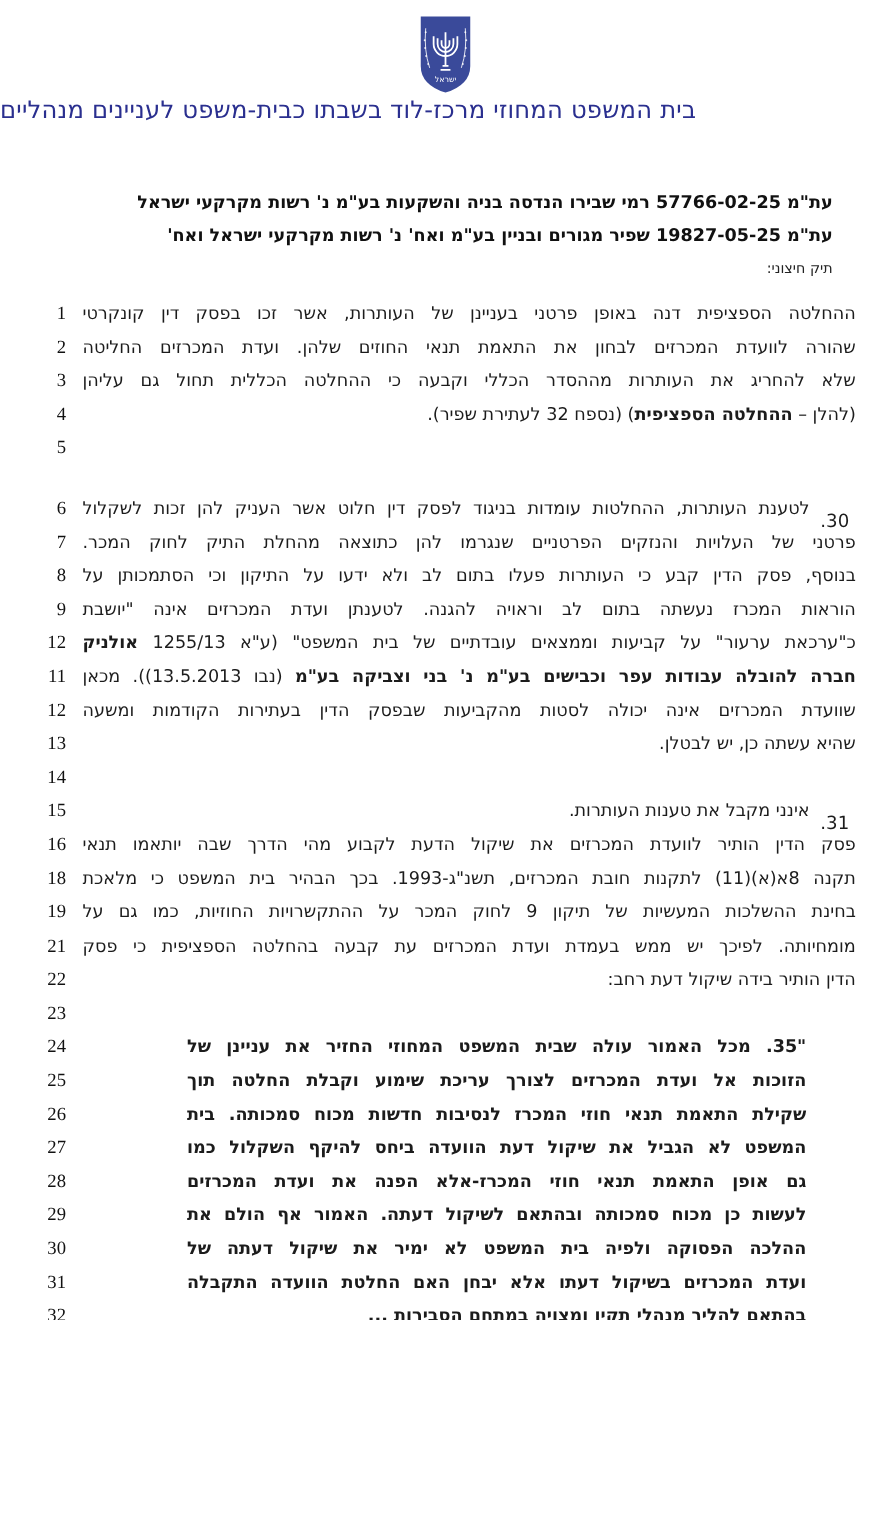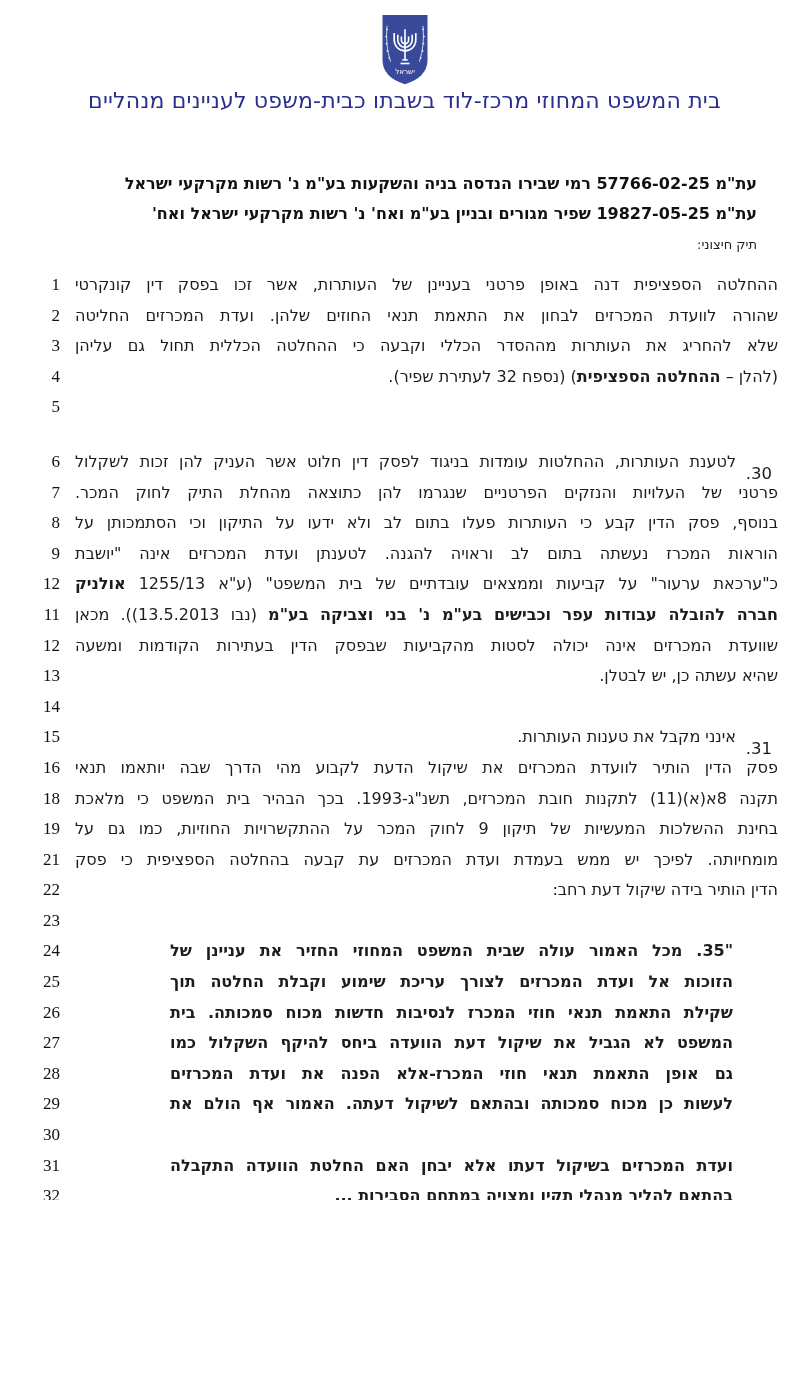--- a/index.html
+++ b/index.html
@@ -5,21 +5,21 @@
   html,body { margin:0; padding:0; background:#ffffff; }
   .page {
     position:relative; width:809px; height:1200px; background:#ffffff;
     font-family:"DejaVu Sans", sans-serif; color:#1c1c1c; overflow:hidden;
     margin:0 auto;
   }
   
   .emblem { position:absolute; top:13px; left:0; right:0; text-align:center; }
   
   .court-name {
-    position:absolute; top:88px; left:0; right:0; text-align:center;
+    position:absolute; top:88px; left:0; right:0; text-align:left;
     direction:rtl; font-size:22px; color:#2a2f8f; letter-spacing:0.2px;
   }
   
   .captions { position:absolute; top:169px; right:52px; left:40px; direction:rtl; }
   .caption-line {
     text-align:right; font-weight:bold; font-size:16px; line-height:30px; color:#111;
     text-align-last:auto;
   }
   .external-file {
     position:absolute; top:237px; right:52px; direction:rtl;
@@ -205,20 +205,21 @@
       <div class="row">
         <span class="num">28</span>
         <div class="text st-quote"><span>גם אופן התאמת תנאי חוזי המכרז-אלא הפנה את ועדת המכרזים</span></div>
       </div>
       <div class="row">
         <span class="num">29</span>
         <div class="text st-quote"><span>לעשות כן מכוח סמכותה ובהתאם לשיקול דעתה. האמור אף הולם את</span></div>
       </div>
       <div class="row">
         <span class="num">30</span>
+        <div class="text st-quote"><span>ההלכה הפסוקה ולפיה בית המשפט לא ימיר את שיקול דעתה של</span></div>
       </div>
       <div class="row">
         <span class="num">31</span>
         <div class="text st-quote"><span>ועדת המכרזים בשיקול דעתו אלא יבחן האם החלטת הוועדה התקבלה</span></div>
       </div>
       <div class="row">
         <span class="num">32</span>
         <div class="text st-quote-end"><span>בהתאם להליך מנהלי תקין ומצויה במתחם הסבירות ...</span></div>
       </div>
       <div class="row">

